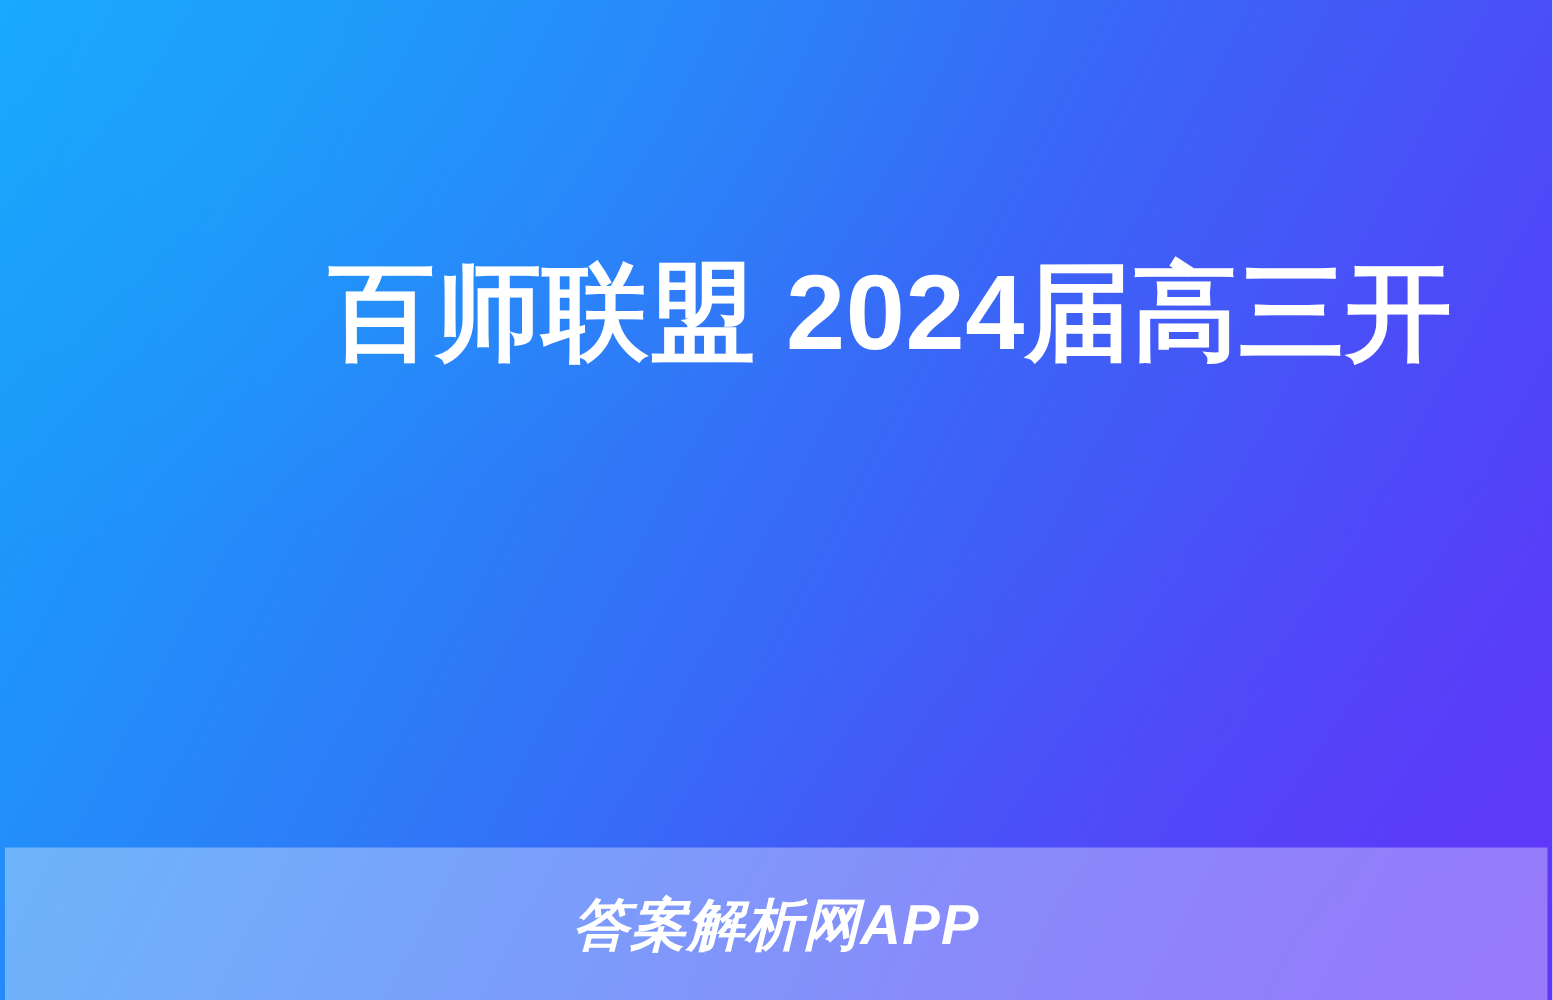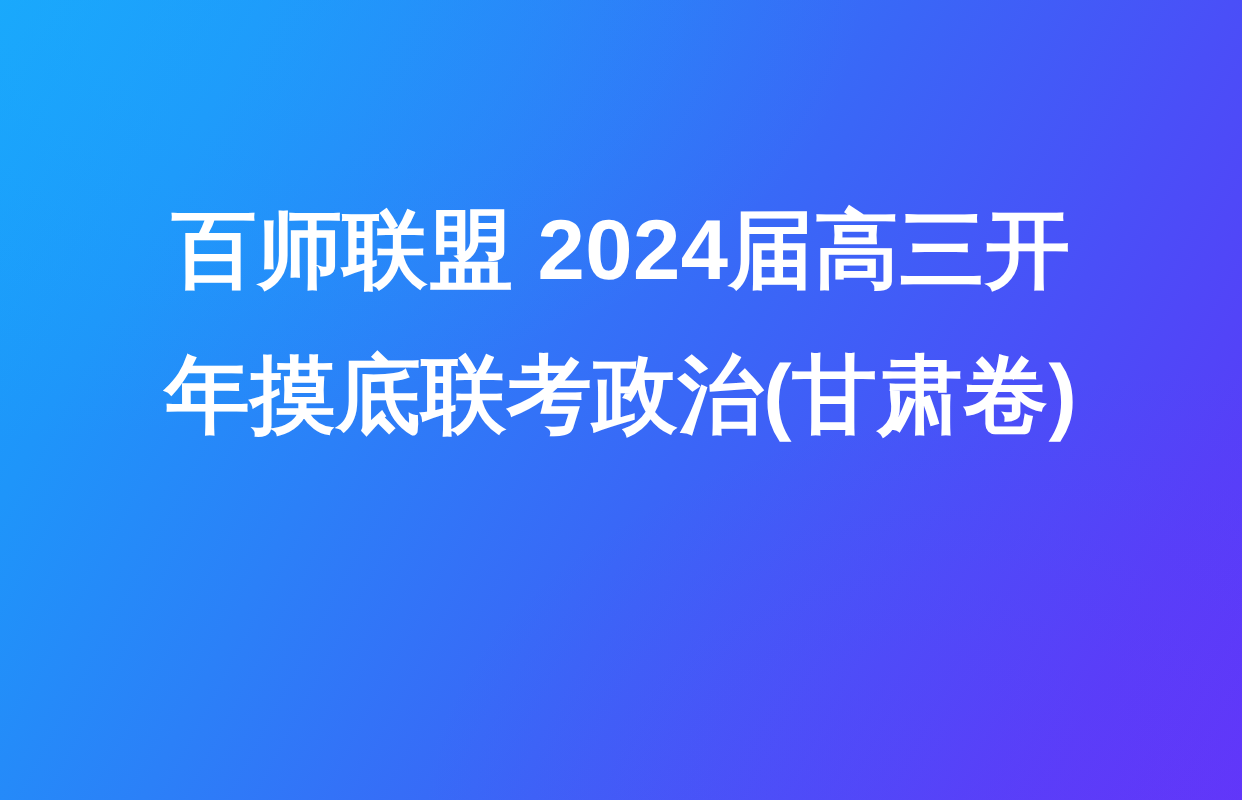--- a/index.html
+++ b/index.html
@@ -37,21 +37,21 @@
   }
 
   
   #title-block {
     position: absolute;
     left: 0;
     right: 0;
     top: 178px;
     padding: 0 80px;
     box-sizing: border-box;
-    text-align: center;
+    text-align: right;
   }
   .title-line {
     color: #ffffff;
     font-size: 85px;
     line-height: 145px;
     font-weight: 700;
     letter-spacing: 0.5px;
     white-space: nowrap;
     text-rendering: geometricPrecision;
   }
@@ -81,17 +81,19 @@
 </head>
 <body>
 
 <div id="cover-card">
 
   <div id="gradient-bg"></div>
   <div id="gradient-sheen"></div>
 
   <div id="title-block">
     <div class="title-line">百师联盟 2024届高三开</div>
-    <div class="title-line">年摸底联考政治(甘肃卷)</div>
   </div>
 
+  <div id="watermark-band">
+    <div id="watermark-text">答案解析网APP</div>
+  </div>
 
 </div>
 
 </body></html>

